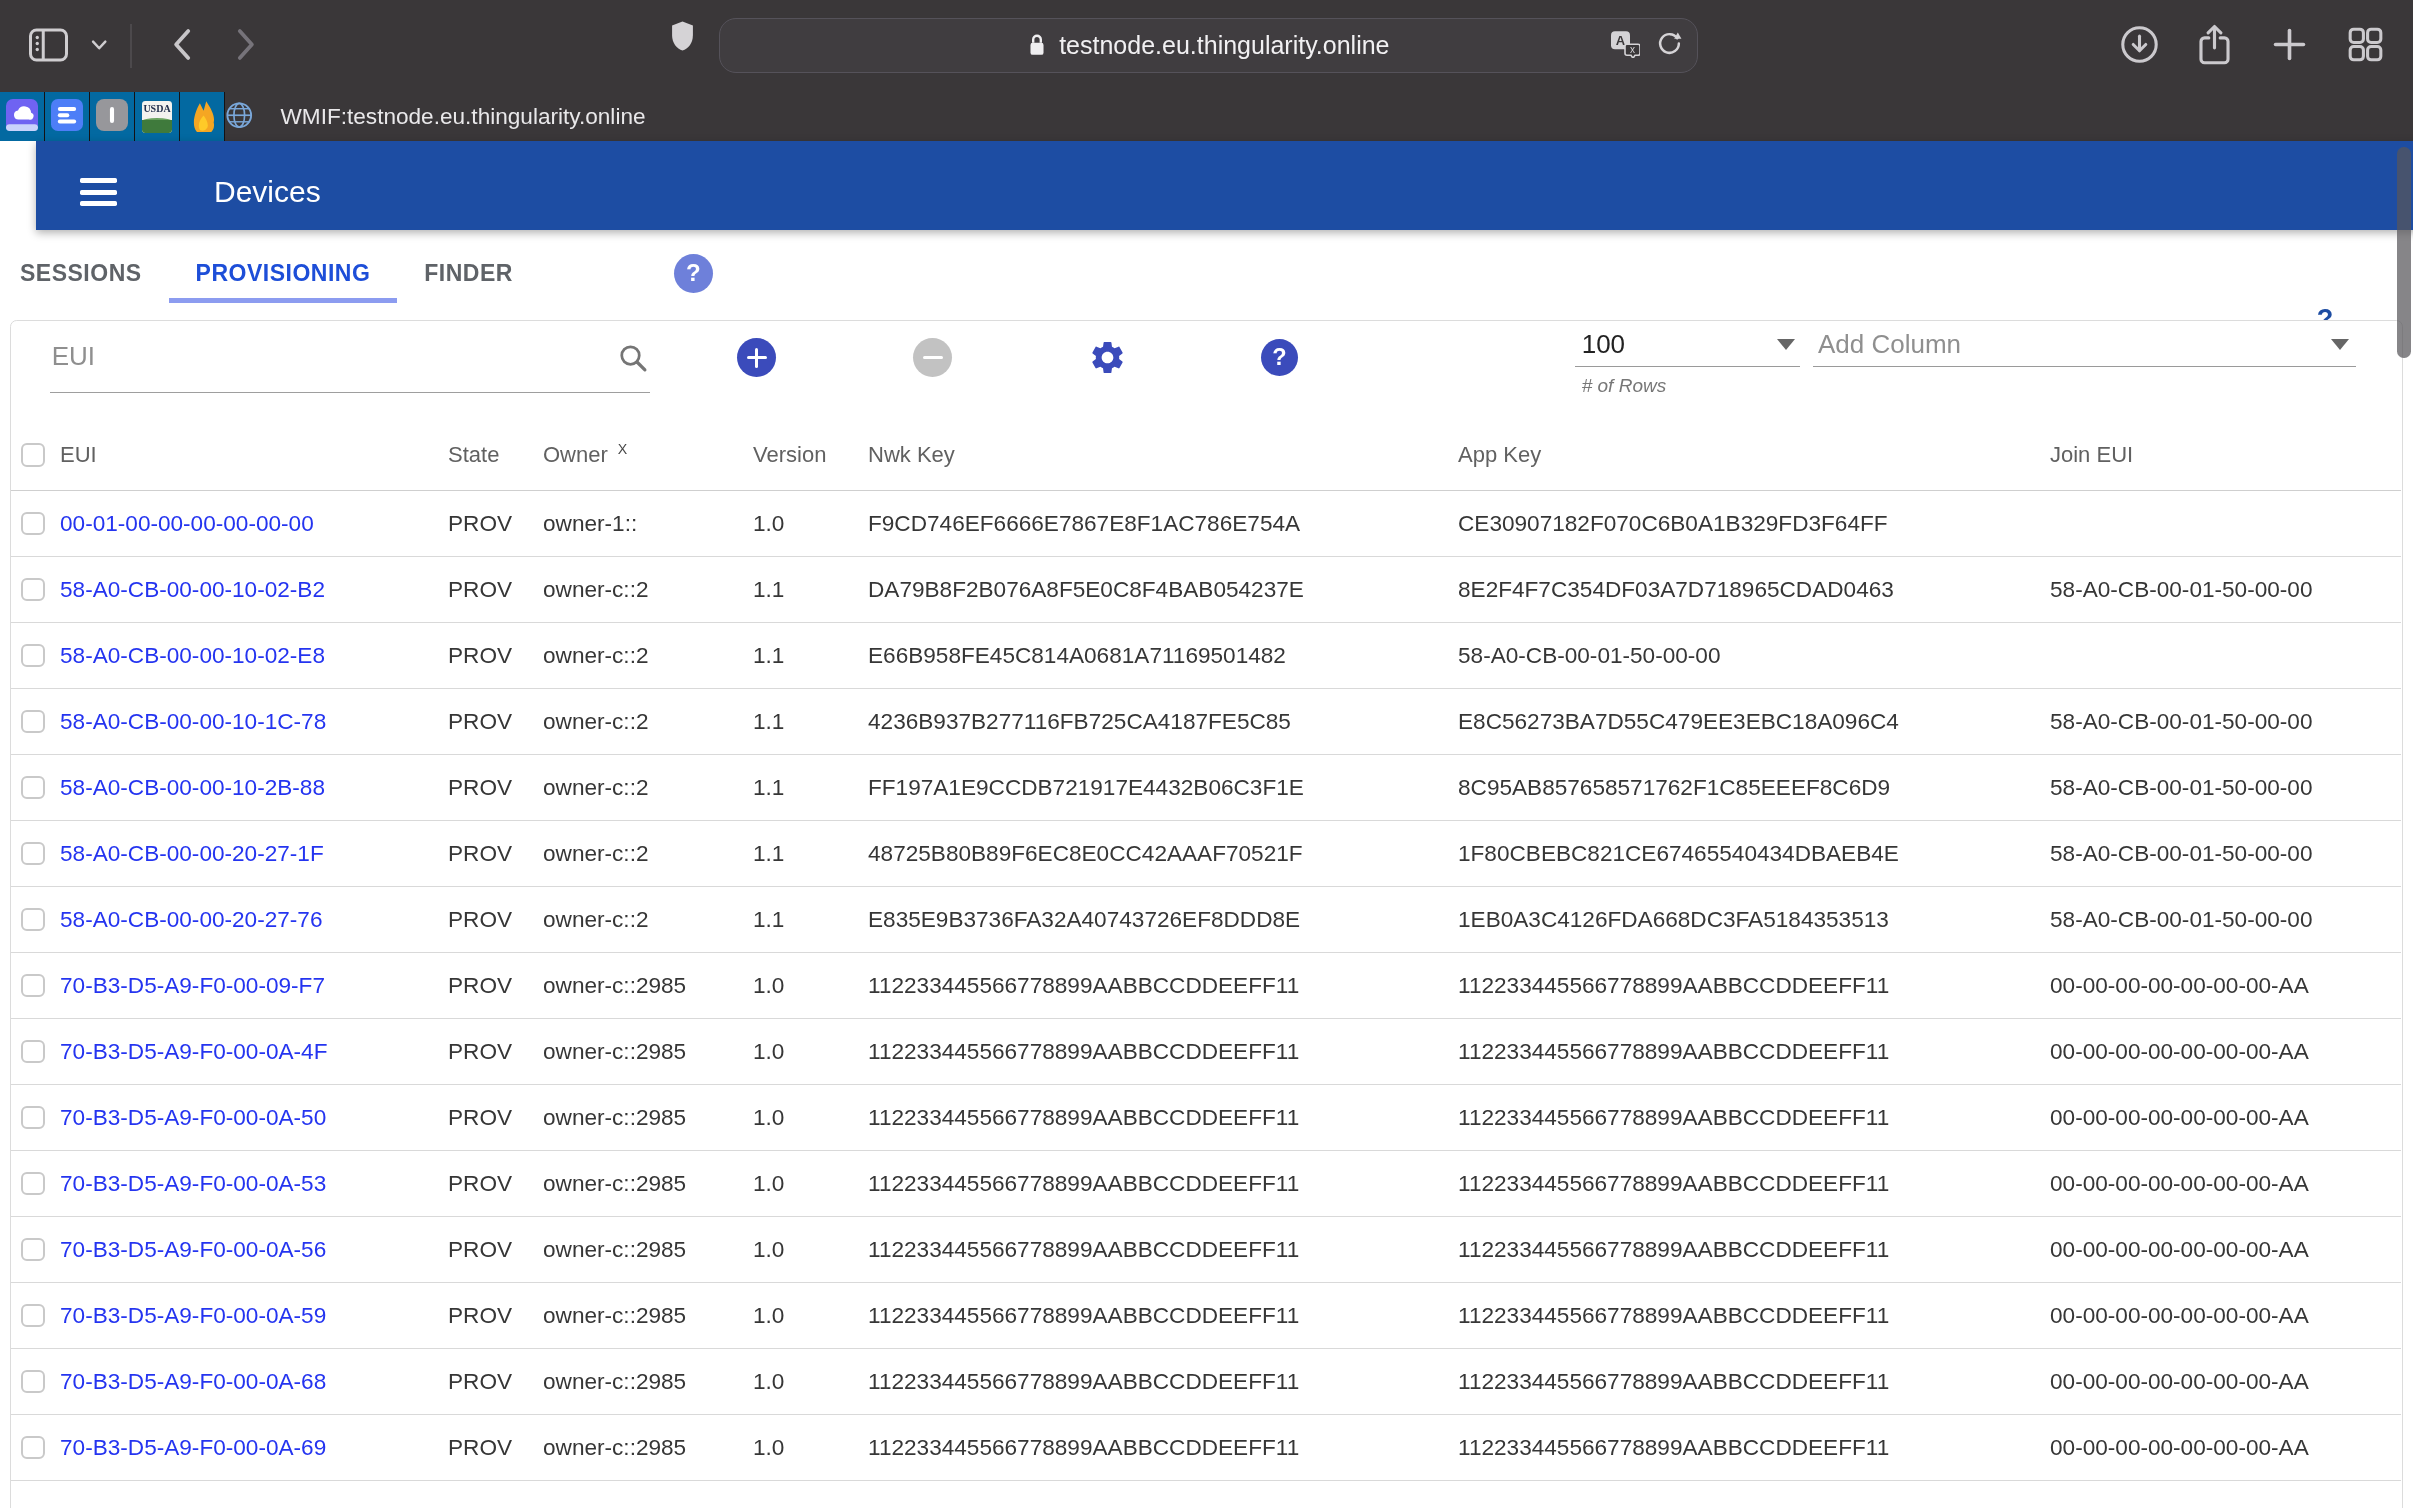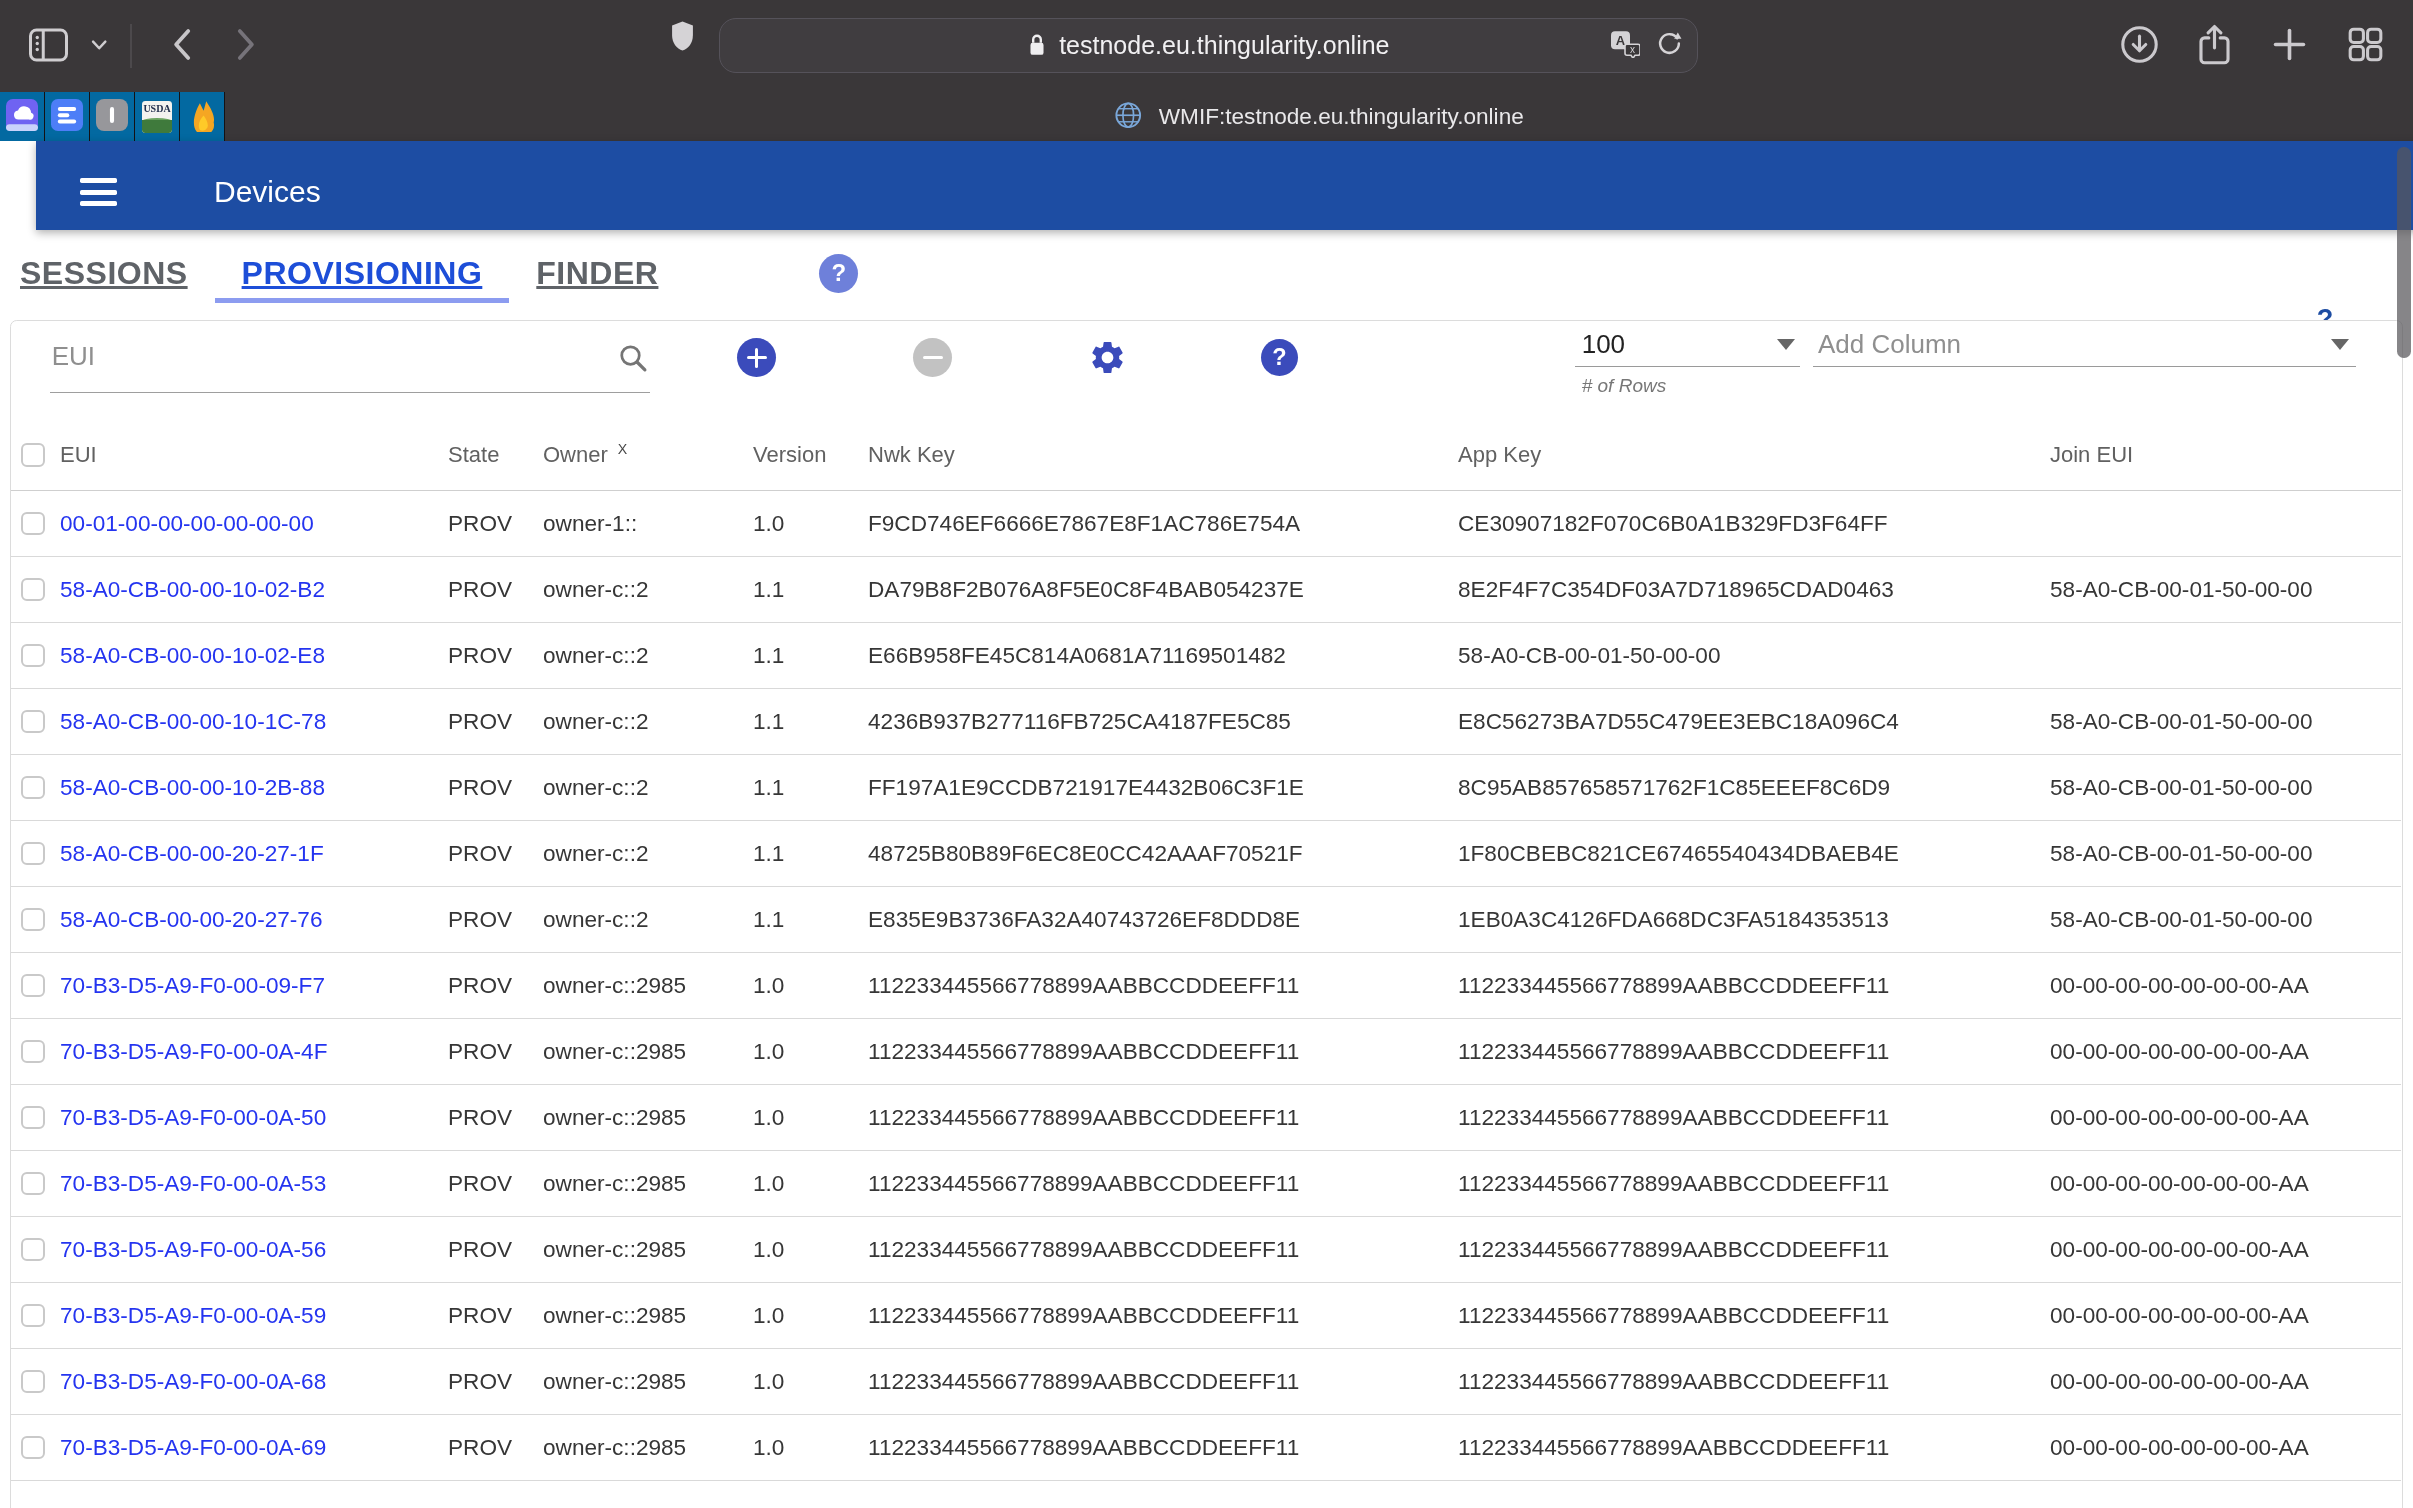--- a/index.html
+++ b/index.html
@@ -13,21 +13,21 @@
   .url-pill { position:absolute; left:719px; top:18.4px; width:979px; height:55px; background:#403d40;
     border:1.7px solid #55525a; border-radius:17px; display:flex; align-items:center; justify-content:center; gap:11.7px; color:#f1f0f2; }
   .url-text { font-size:25px; }
   .pill-right { position:absolute; right:15px; top:0; height:52px; display:flex; align-items:center; gap:17px; }
   .shield-wrap { position:absolute; left:670px; top:20px; }
   .tb-right { position:absolute; right:28.5px; top:0; height:92px; display:flex; align-items:center; gap:37px; }
 
   .tab-bar { position:absolute; left:0; top:92px; width:2413px; height:49px; background:#3a3739; display:flex; }
   .pinned-tabs { display:flex; height:49px; background:#0369a1; }
   .pt { width:45px; height:49px; display:flex; align-items:center; justify-content:center; border-right:1.7px solid #141215; }
-  .active-tab { flex:1; height:49px; display:flex; align-items:center; justify-content:center; gap:16px; }
+  .active-tab { flex:1; height:49px; display:flex; align-items:center; gap:27px; }
   .active-tab-title { color:#e9e8ea; font-size:22.6px; }
   .usda-ic { width:30px; height:32px; border-radius:3.4px; overflow:hidden; background:#f3f3ef; position:relative; }
   .usda-txt { position:absolute; left:0; top:2.5px; width:100%; text-align:center; font-family:"Liberation Serif", serif;
     font-weight:bold; font-size:10px; color:#23304d; }
   .usda-green { position:absolute; left:0; bottom:0; width:100%; height:12.6px; background:#3f7a3c; }
   .usda-hill { position:absolute; left:0; bottom:7.5px; width:100%; height:6.7px; background:#6aa45f; border-radius:50% 50% 0 0; }
 
   
   .app-header { position:absolute; left:0; top:141px; width:2413px; height:89px; background:#1d4da3;
     box-shadow:0 3.4px 8.4px rgba(0,0,0,0.30);margin-left:36px; }
@@ -41,22 +41,22 @@
   .hdr-refresh { position:absolute; left:2093px; top:161px; }
   .hdr-help { position:absolute; left:2269px; top:158px; width:40px; height:40px; background:#fff; border-radius:50%;
     display:flex; align-items:center; justify-content:center; color:#1d4da3; font-size:27px; font-weight:bold; }
 
   
   .scroll-thumb { position:absolute; right:2.5px; top:147px; width:13.4px; height:211px; border-radius:6.7px;
     background:rgba(88,86,90,0.72); z-index:50; }
 
   
   .app-tabs { position:absolute; left:0; top:243px; height:60px; display:flex; align-items:stretch; }
-  .app-tab { position:relative; display:flex; align-items:center; padding:0 27px; font-size:32px; font-weight:bold;
-    letter-spacing:0.5px; color:#5f6368;text-decoration:underline; }
+  .app-tab { position:relative; display:flex; align-items:center; padding:0 27px; font-size:23px; font-weight:bold;
+    letter-spacing:0.5px; color:#5f6368; }
   .app-tab:first-child { padding-left:20px; }
   .app-tab.active { color:#1d4ed8; }
   .app-tab.active::after { content:""; position:absolute; left:0; right:0; bottom:0; height:5px; background:#8c9cf0; }
   .tabs-help { align-self:center; margin-left:134px; width:39px; height:39px; border-radius:50%; background:#6e80da;
     display:flex; align-items:center; justify-content:center; color:#fff; font-size:24px; font-weight:bold; }
 
   
   .card { position:absolute; left:10px; top:320px; width:2393px; height:1224px; background:#fff;
     border:1.7px solid #dcdcdc; border-radius:6.7px 6.7px 0 0; }
   .f-search { position:absolute; left:39px; top:0px; width:600px; height:72px; border-bottom:1.7px solid #9e9e9e; }

